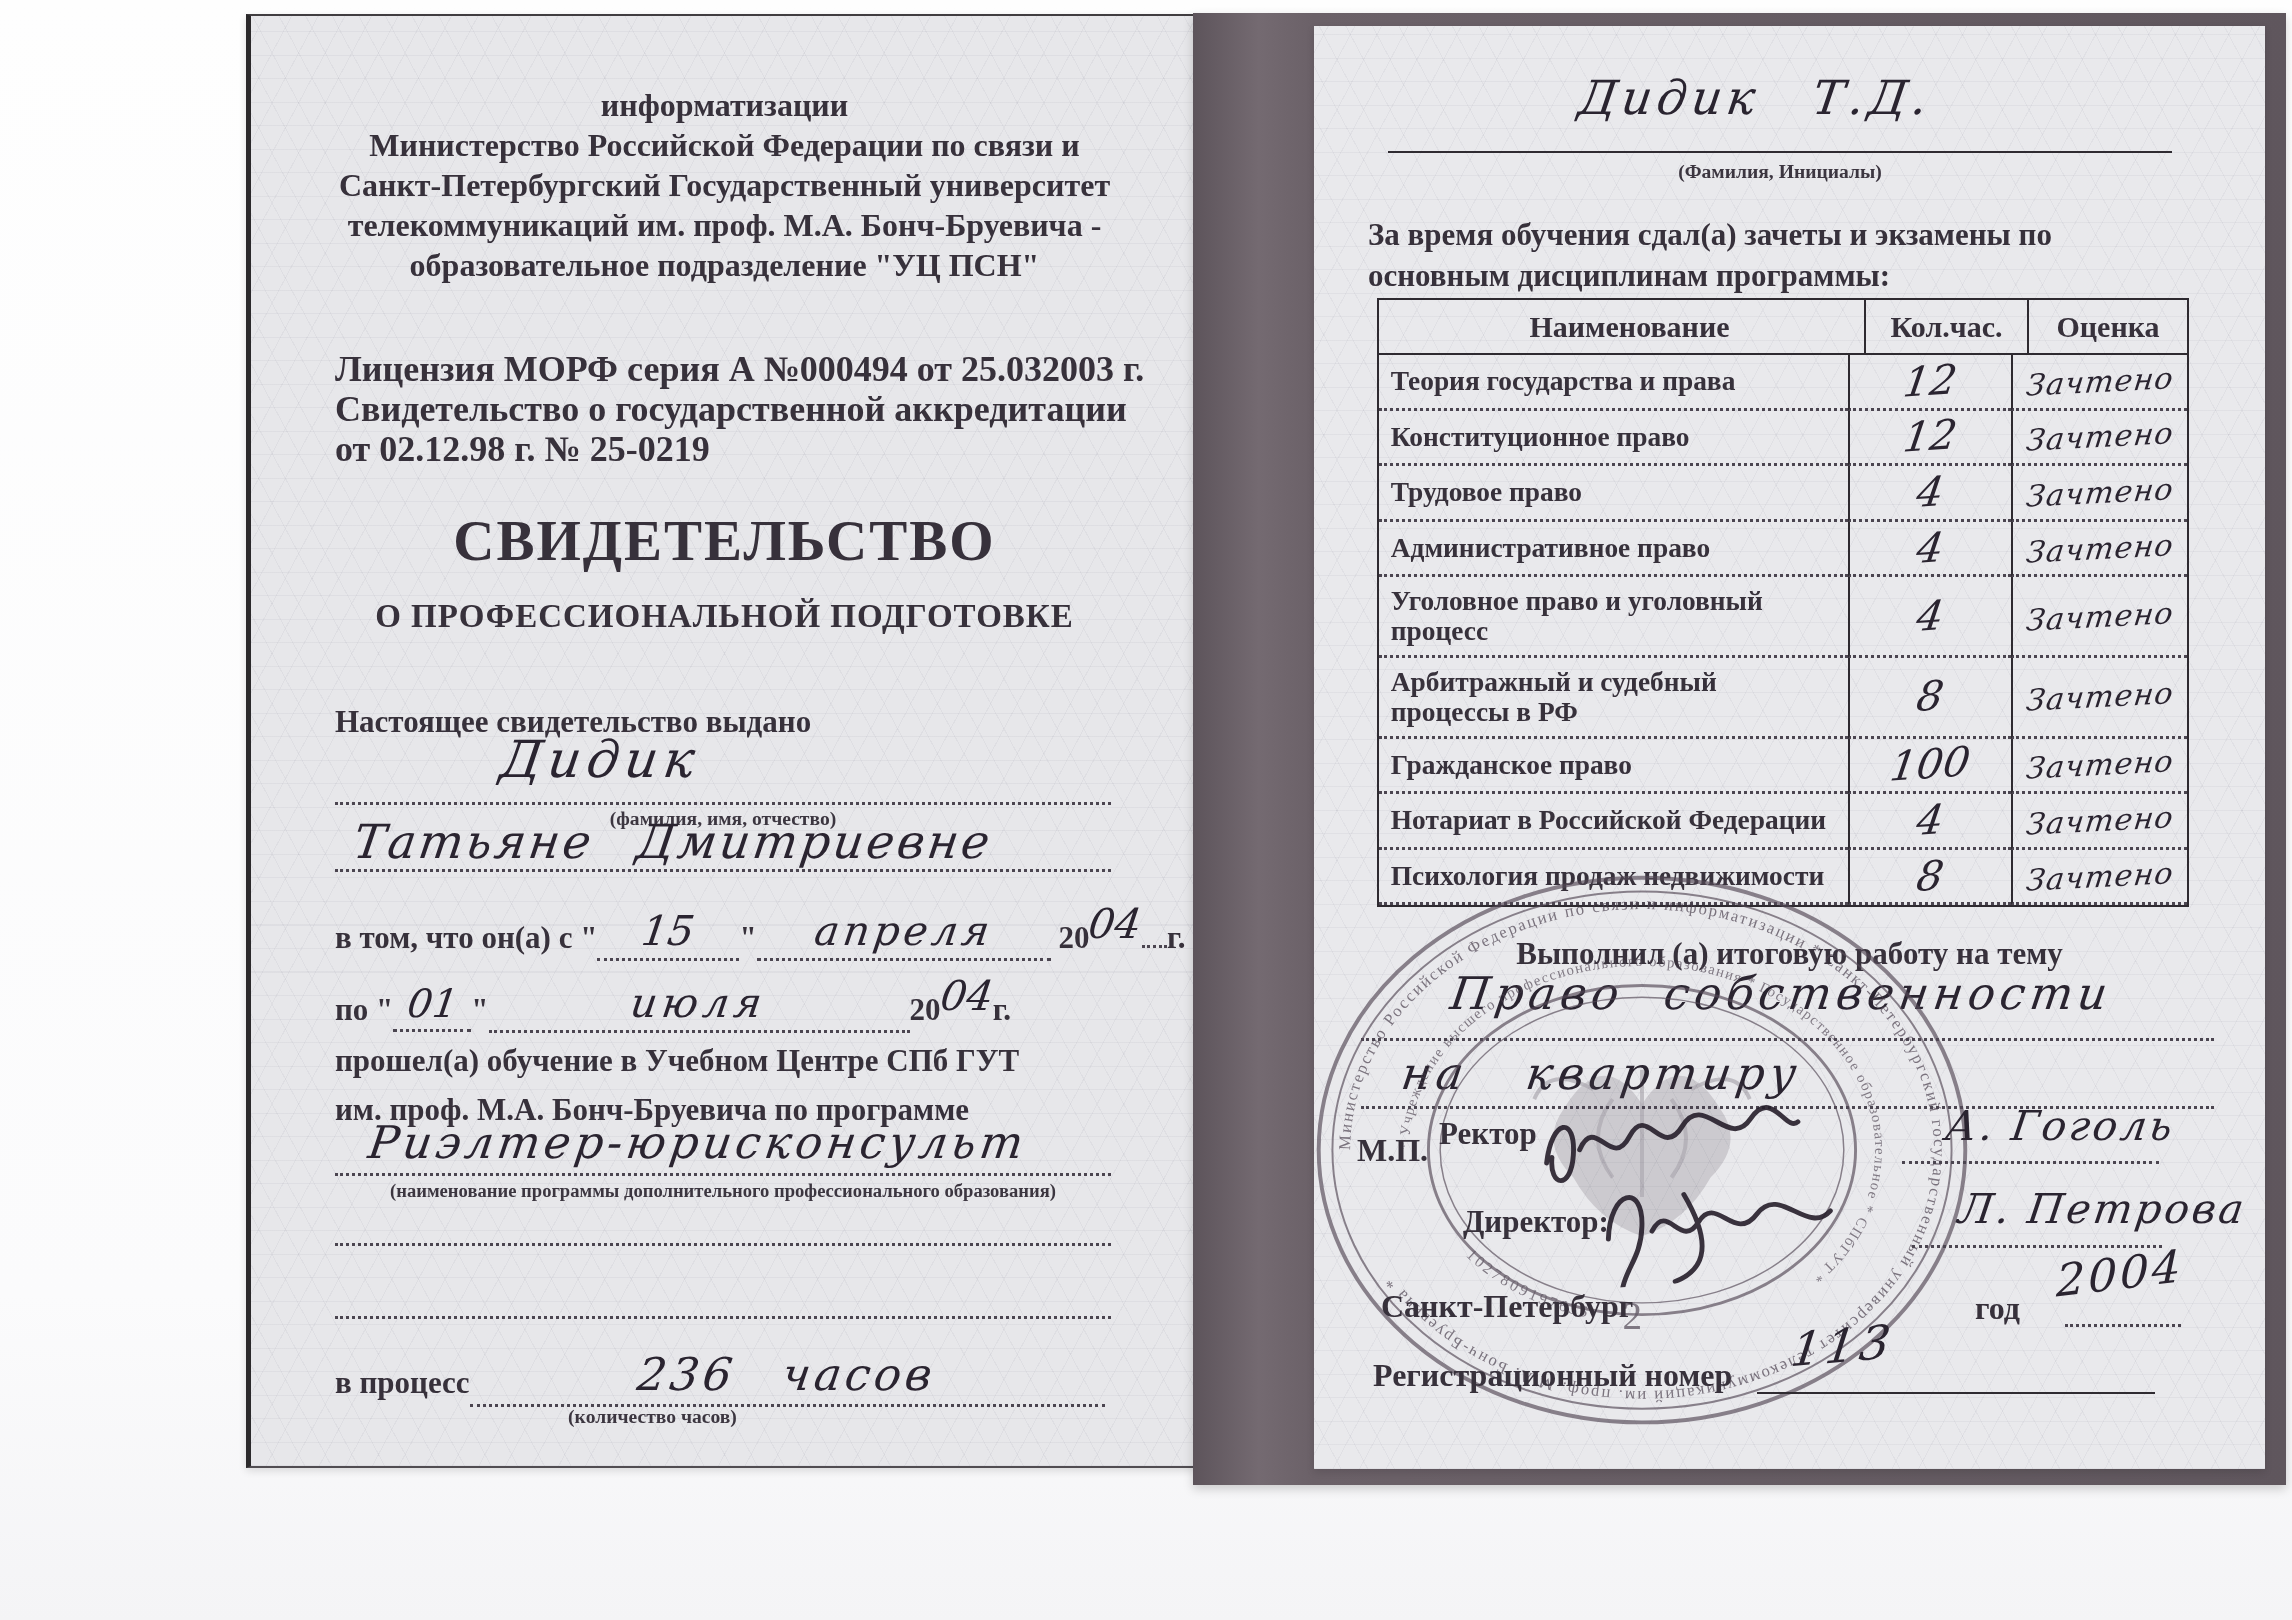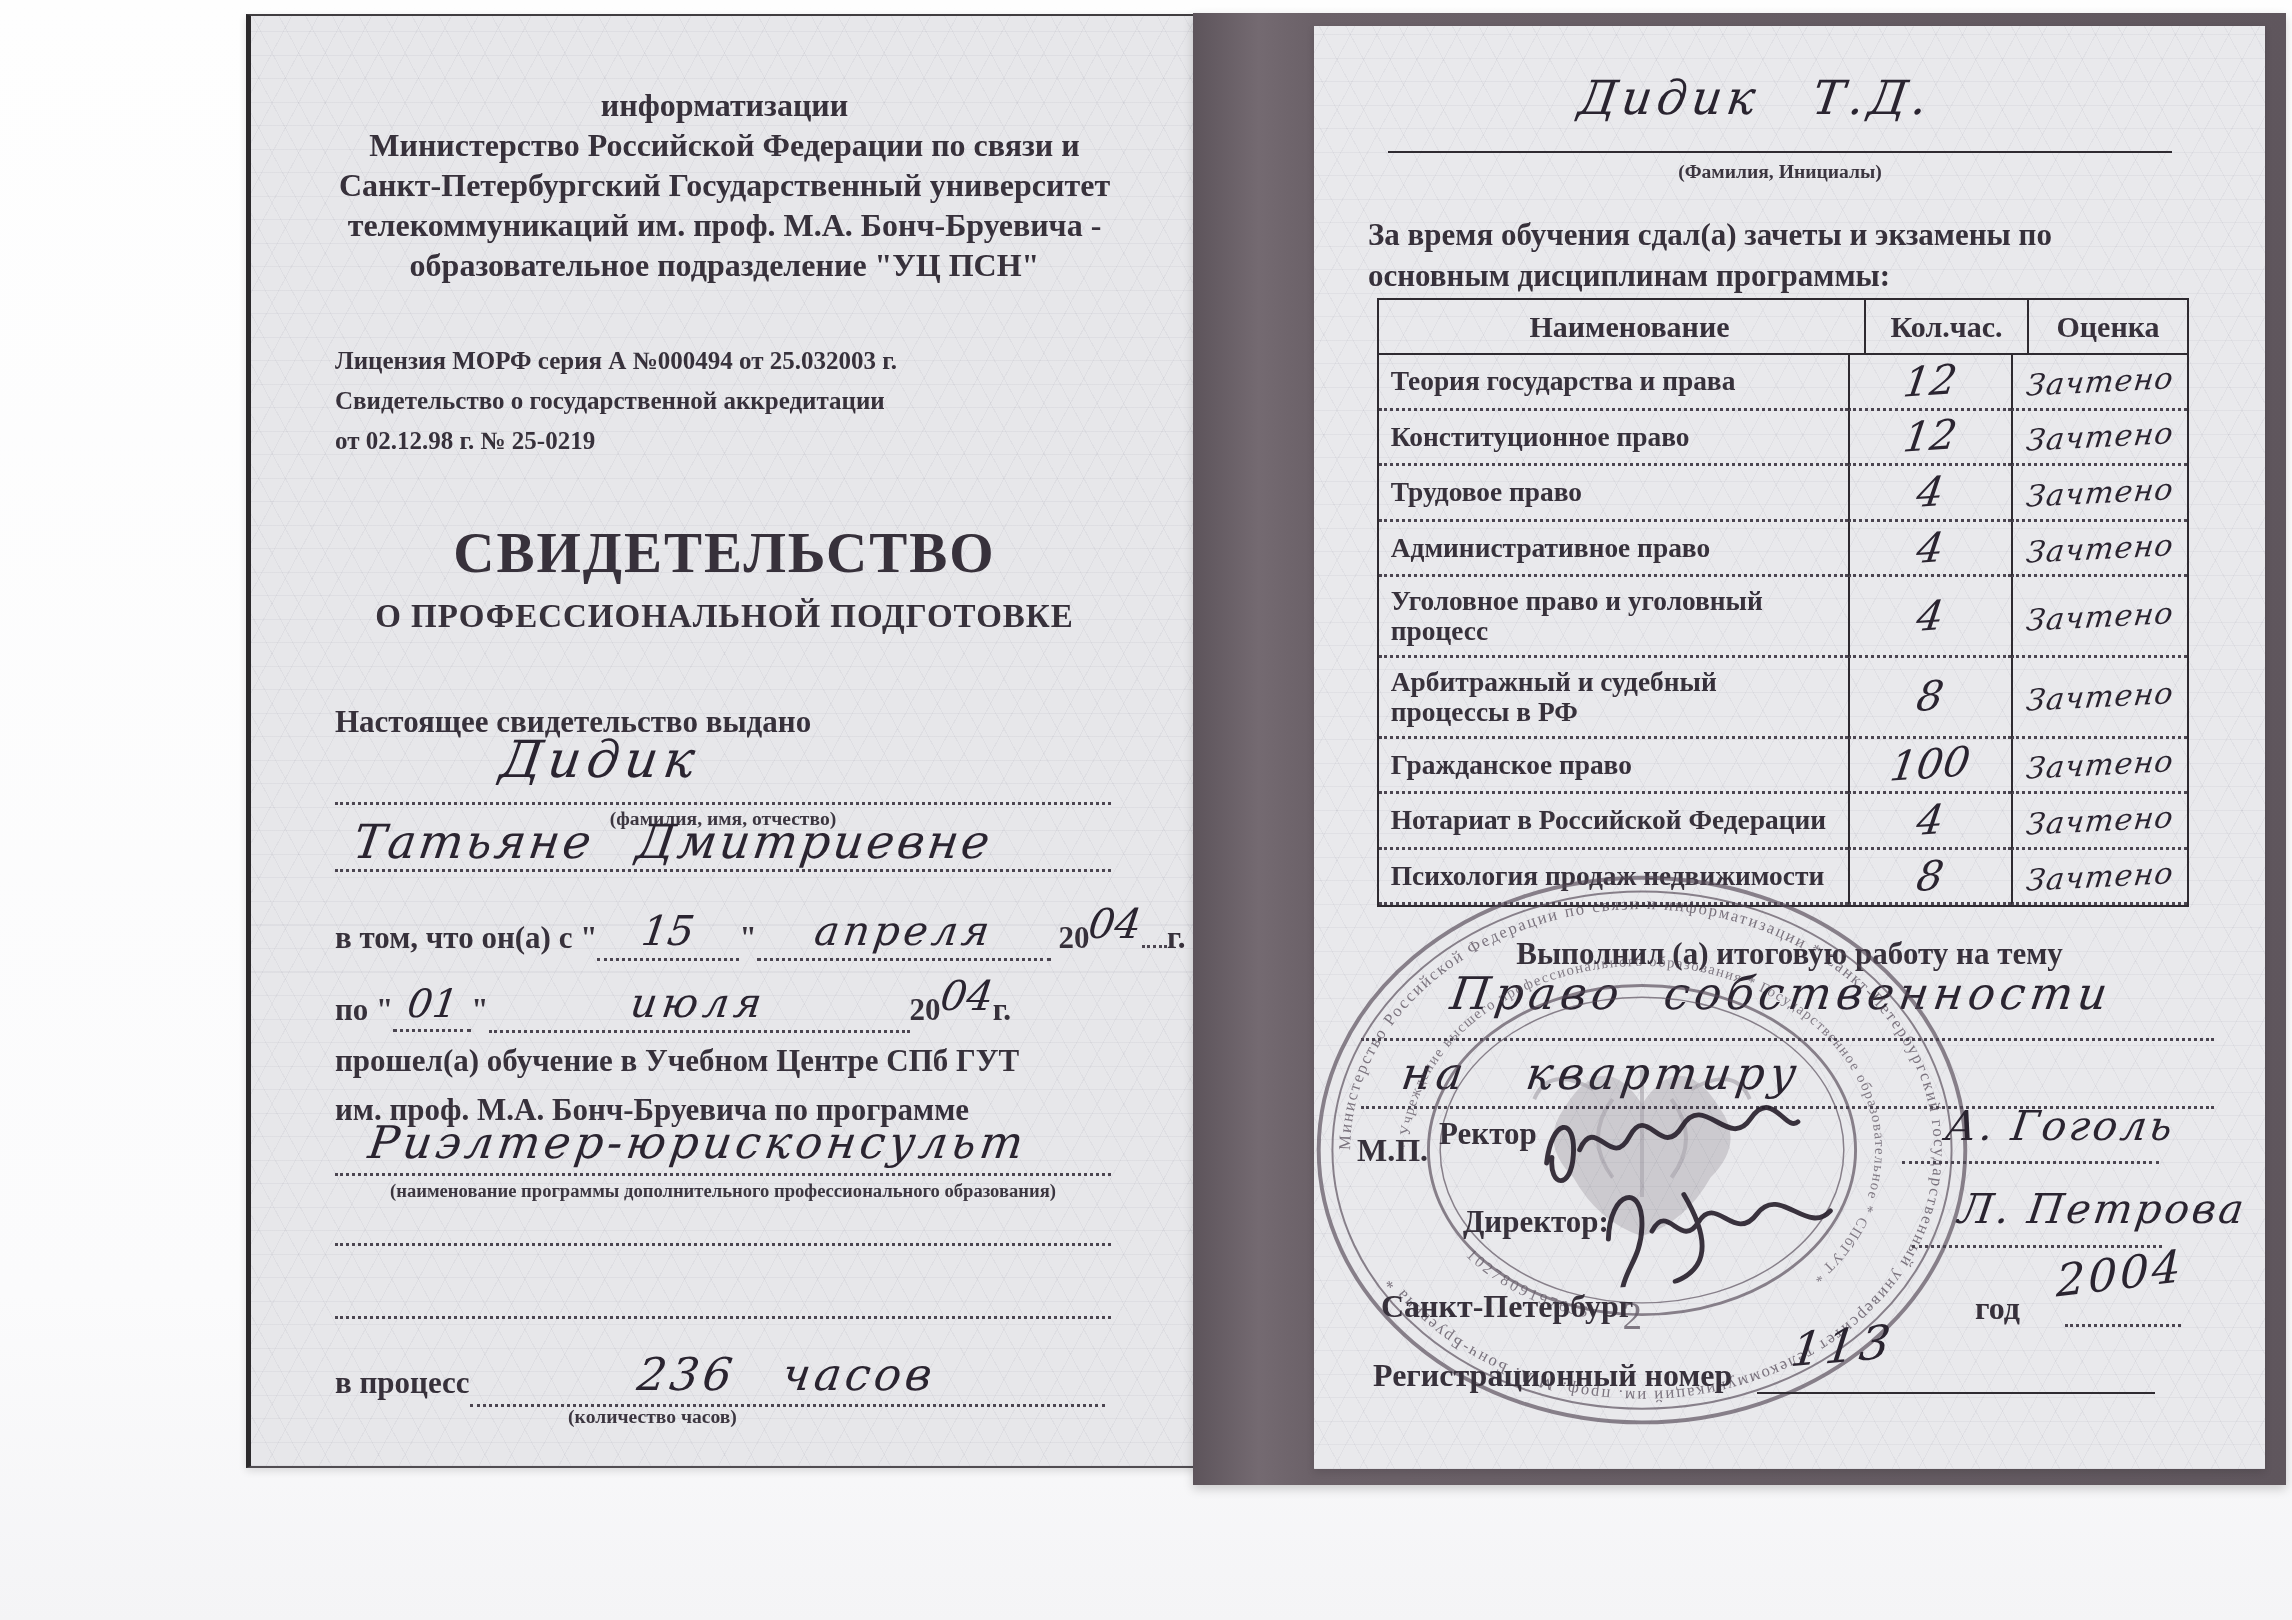--- a/index.html
+++ b/index.html
@@ -16,22 +16,22 @@
   .dotline{position:absolute;height:0;border-top:3.9px dotted #4b4550;}
   .solidline{position:absolute;height:0;border-top:2.9px solid #2f2b31;}
   .center{text-align:center;}
   .flexline{position:absolute;display:flex;align-items:baseline;white-space:nowrap;}
   .dseg{display:inline-block;border-bottom:3.9px dotted #4b4550;text-align:center;}
   .dseg .hand{position:relative;top:-2.9px;}
 
   
   #leftPage{left:246px;top:13.7px;width:947px;height:1450px;border-left:5.9px solid #2b292b;border-top:2.9px solid #403d40;border-bottom:2.9px solid #514d52;}
   .hdr{left:0;right:0;text-align:center;font-size:32px;line-height:40px;}
-  .lic{font-size:25px;line-height:40px;}
-  #lpTitle{left:0;right:0;font-size:57px;letter-spacing:2px;margin-top:12px;}
+  .lic{font-size:36px;line-height:40px;margin-top:8px;}
+  #lpTitle{left:0;right:0;font-size:57px;letter-spacing:2px;}
   #lpSubtitle{left:0;right:0;font-size:33px;letter-spacing:1px;}
   .body32{font-size:31px;}
   .cap{font-size:19.6px;font-weight:700;color:#3c3640;}
 
   
   #spineCover{position:absolute;left:1193px;top:12.7px;width:1093px;height:1472px;background:linear-gradient(90deg,#5d545b 0%,#746a71 6%,#6b6168 11%,#5f565d 100%);box-shadow:0 3.9px 9.8px rgba(0,0,0,0.18);}
   #rightPage{left:121px;top:13.7px;width:951px;height:1443px;background-color:#e9e9ec;}
 
   
   .tbl{position:absolute;left:63px;top:272px;width:812px;border:2.9px solid #2e2a30;box-sizing:border-box;}

